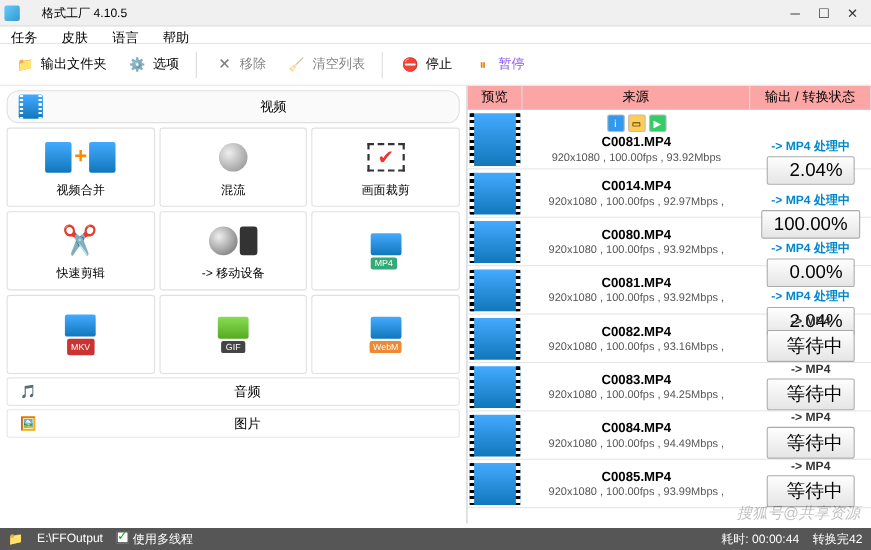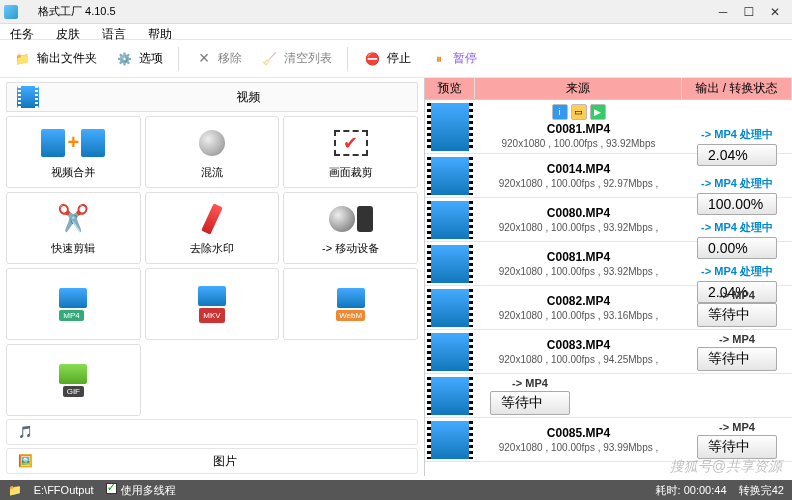--- a/index.html
+++ b/index.html
@@ -11,21 +11,21 @@
 .app-icon { width: 14px; height: 14px; background: linear-gradient(135deg,#6cf,#39c); border-radius: 2px; }
 .menubar { height: 16px; display: flex; gap: 22px; padding: 2px 10px; font-size: 12px; border-bottom: 1px solid #e5e5e5; }
 .menubar span { cursor: pointer; }
 .toolbar { height: 38px; display: flex; align-items: center; gap: 4px; padding: 2px 6px; border-bottom: 1px solid #e5e5e5; }
 .tbtn { display: flex; align-items: center; gap: 4px; padding: 3px 6px; border: 1px solid transparent; border-radius: 3px; cursor: pointer; font-size: 12px; }
 .tbtn.disabled { opacity: 0.5; }
 .tbtn .ico { width: 20px; height: 20px; display: flex; align-items: center; justify-content: center; }
 .sep { width: 1px; height: 24px; background: #ddd; margin: 0 4px; }
 .main { display: flex; height: calc(500px - 24px - 20px - 38px - 20px); }
 .left { width: 425px; overflow: hidden; border-right: 1px solid #ccc; }
-.cat-header { height: 30px; display: flex; align-items: center; padding: 0 10px; margin: 4px 6px; border: 1px solid #e0e0e0; border-radius: 1px; background: #fafafa; cursor: pointer; gap: 43px; }
+.cat-header { height: 30px; display: flex; align-items: center; padding: 0 10px; margin: 4px 6px; border: 1px solid #e0e0e0; border-radius: 11px; background: #fafafa; cursor: pointer; gap: 43px; }
 .cat-header .film { width: 22px; height: 22px; background: linear-gradient(#4af,#17b); border-radius: 2px; position: relative; margin-right: 8px; }
 .cat-header .film::before, .cat-header .film::after { content:''; position:absolute; top:0; bottom:0; width:3px; background: repeating-linear-gradient(#fff 0 2px, transparent 2px 4px); }
 .cat-header .film::before { left:1px; } .cat-header .film::after { right:1px; }
 .cat-header .lbl { flex:1; text-align: center; }
 .grid { display: grid; grid-template-columns: repeat(3, 1fr); gap: 4px; padding: 0 6px; }
 .tile { height: 72px; border: 1px solid #e0e0e0; border-radius: 3px; display: flex; flex-direction: column; align-items: center; justify-content: center; gap: 4px; cursor: pointer; padding: 4px; }
 .tile .ticon { height: 36px; display:flex; align-items:center; justify-content:center; font-size: 28px; }
 .tile .tlbl { font-size: 11px; }
 .cat-small { height: 26px; display:flex; align-items:center; padding:0 10px; margin: 3px 6px; border:1px solid #e5e5e5; border-radius:3px; cursor:pointer; }
 .cat-small .ico { width:18px; height:18px; margin-right:8px; display:flex; align-items:center; justify-content:center; }
@@ -42,21 +42,21 @@
 .thumb::before,.thumb::after { content:''; position:absolute; top:0; bottom:0; width:4px; background: repeating-linear-gradient(#000 0 3px, #fff 3px 6px); }
 .thumb::before{left:0;} .thumb::after{right:0;}
 .src { flex:1; display:flex; flex-direction:column; justify-content:center; align-items:center; gap:2px; padding:0 4px; }
 .src .fname { font-size: 12px; font-weight: bold; }
 .src .meta { font-size: 10px; color: #555; }
 .src .mini-icons { display:flex; gap:3px; }
 .src .mini-icons span { width:16px; height:16px; border:1px solid #bbb; border-radius:2px; display:flex; align-items:center; justify-content:center; font-size:9px; }
 .st { width: 110px; display:flex; flex-direction:column; justify-content:center; align-items:center; gap:2px; padding: 0 4px; }
 .st .msg { font-size: 11px; color: #333; font-weight: bold; }
 .st .msg.blue { color: #08c; margin-top: 40px; }
-.btn3d { border:1px solid #aaa; background: linear-gradient(#fefefe,#e5e5e5); border-radius:2px; padding: 2px 10px; font-size: 14px; min-width: 80px; text-align:left; cursor:pointer; }
+.btn3d { border:1px solid #aaa; background: linear-gradient(#fefefe,#e5e5e5); border-radius:2px; padding: 2px 10px; font-size: 17px; min-width: 80px; text-align:right; cursor:pointer; }
 .statusbar { height: 20px; background: #565656; color:#fff; display:flex; align-items:center; padding: 0 8px; font-size: 11px; gap: 12px; position:absolute; bottom:0; left:0; right:0; }
 .statusbar .chk { width:11px; height:11px; background:#fff; border:1px solid #333; display:inline-block; margin-right:4px; position:relative; }
 .statusbar .chk::after { content:'✓'; position:absolute; top:-3px; left:0; color:#0a0; font-size:11px; }
 .statusbar .right-st { margin-left:auto; }
 .watermark { position:absolute; right:10px; bottom:24px; color:rgba(0,0,0,0.25); font-size:14px; font-style:italic; pointer-events:none; }
 </style>
 </head>
 <body>
 
 <div class="titlebar">
@@ -140,26 +140,20 @@
           <div class="tlbl">画面裁剪</div>
         </div>
         <div class="tile">
           <div class="ticon">
             <span style="font-size:26px;">✂️</span>
           </div>
           <div class="tlbl">快速剪辑</div>
         </div>
         <div class="tile">
           <div class="ticon">
-            <div style="width:10px;height:30px;background:linear-gradient(#f55,#c22);transform:rotate(25deg);border-radius:2px;"></div>
-          </div>
-          <div class="tlbl">去除水印</div>
-        </div>
-        <div class="tile">
-          <div class="ticon">
             <div style="display:flex;gap:2px;">
               <div style="width:26px;height:26px;border-radius:50%;background:radial-gradient(circle at 35% 35%, #eee, #666);"></div>
               <div style="width:16px;height:26px;background:#333;border-radius:3px;"></div>
             </div>
           </div>
           <div class="tlbl">-&gt; 移动设备</div>
         </div>
         <div class="tile">
           <div class="ticon">
             <div style="display:flex;flex-direction:column;align-items:flex-start;">
@@ -172,36 +166,37 @@
           <div class="ticon">
             <div style="display:flex;flex-direction:column;align-items:center;">
               <div style="width:28px;height:20px;background:linear-gradient(#4af,#17b);border-radius:2px;"></div>
               <span style="background:#c33;color:#fff;font-size:8px;padding:3px 4px;border-radius:2px;margin-top:2px;">MKV</span>
             </div>
           </div>
         </div>
         <div class="tile">
           <div class="ticon">
             <div style="display:flex;flex-direction:column;align-items:center;">
+              <div style="width:28px;height:20px;background:linear-gradient(#8d5,#5a2);border-radius:2px;"></div>
+              <span style="background:#444;color:#fff;font-size:8px;padding:1px 4px;border-radius:2px;margin-top:2px;">GIF</span>
+            </div>
+          </div>
+        </div>
+        <div class="tile">
+          <div class="ticon">
+            <div style="display:flex;flex-direction:column;align-items:center;">
               <div style="width:28px;height:20px;background:linear-gradient(#4af,#17b);border-radius:2px;"></div>
               <span style="background:#e83;color:#fff;font-size:8px;padding:1px 3px;border-radius:2px;margin-top:2px;">WebM</span>
-            </div>
-          </div>
-        </div>
-        <div class="tile">
-          <div class="ticon">
-            <div style="display:flex;flex-direction:column;align-items:center;">
-              <div style="width:28px;height:20px;background:linear-gradient(#8d5,#5a2);border-radius:2px;"></div>
-              <span style="background:#444;color:#fff;font-size:8px;padding:1px 4px;border-radius:2px;margin-top:2px;">GIF</span>
             </div>
           </div>
         </div>
       </div>
     <div class="cat-small">
       <span class="ico">🎵</span>
+      <span class="lbl">音频</span>
     </div>
     <div class="cat-small">
       <span class="ico">🖼️</span>
       <span class="lbl">图片</span>
     </div>
 
   </div>
 
   <div class="right">
     <div class="tbl-head">
@@ -276,20 +271,24 @@
             <div class="fname">C0083.MP4</div>
             <div class="meta">920x1080 , 100.00fps , 94.25Mbps ,</div>
           </div>
           <div class="st">
             <div class="msg">-&gt; MP4</div>
             <div class="btn3d">等待中</div>
           </div>
         </div>
         <div class="row">
           <div class="thumb"></div>
+          <div class="src">
+            <div class="fname">C0084.MP4</div>
+            <div class="meta">920x1080 , 100.00fps , 94.49Mbps ,</div>
+          </div>
           <div class="st">
             <div class="msg">-&gt; MP4</div>
             <div class="btn3d">等待中</div>
           </div>
         </div>
         <div class="row">
           <div class="thumb"></div>
           <div class="src">
             <div class="fname">C0085.MP4</div>
             <div class="meta">920x1080 , 100.00fps , 93.99Mbps ,</div>

